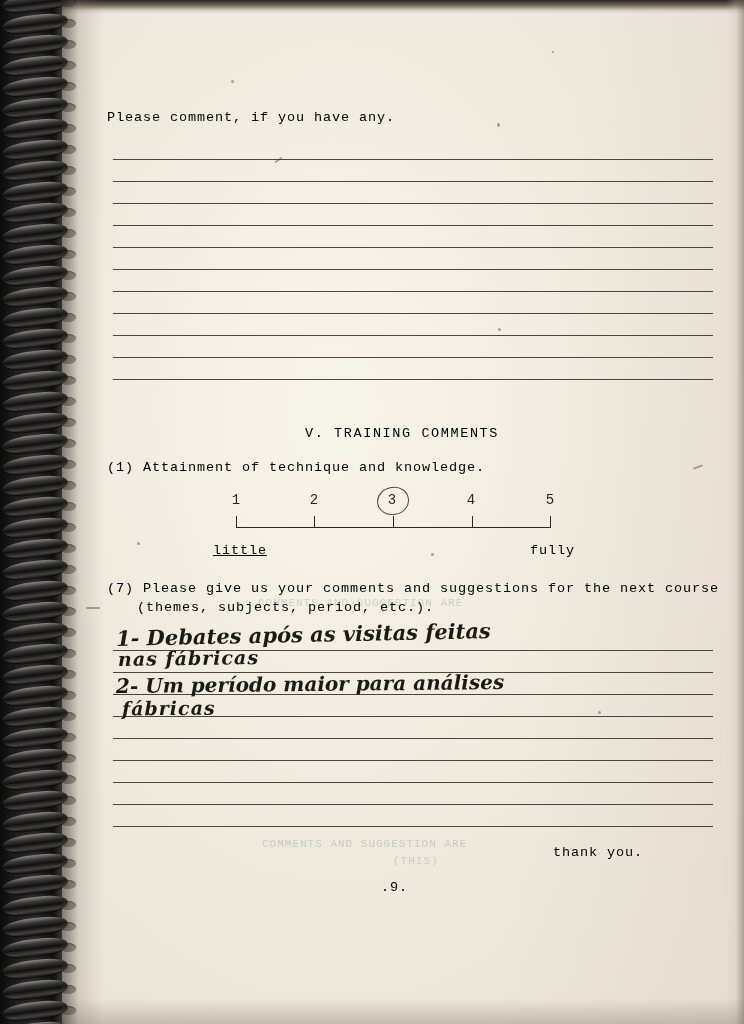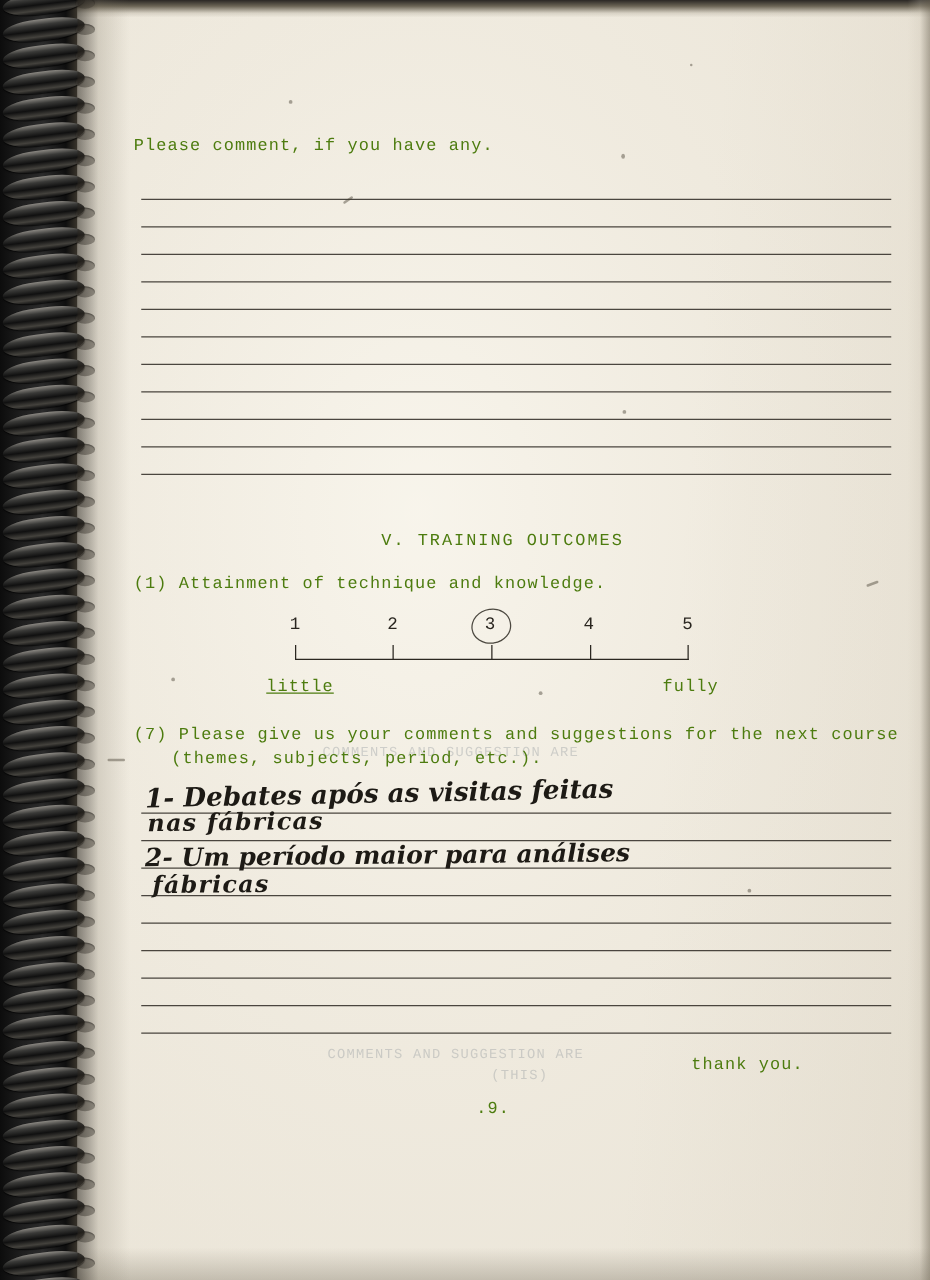--- a/index.html
+++ b/index.html
@@ -90,21 +90,21 @@
     left: 62px; top: 0;
     width: 42px; height: 1024px;
     background: linear-gradient(90deg, rgba(40,36,30,0.55) 0%, rgba(120,112,96,0.22) 40%, rgba(200,192,178,0) 100%);
     pointer-events: none;
   }
 
   
   .typed {
     position: absolute;
     font-family: "Liberation Mono", monospace;
-    color: #4d7c0f;
+    color: #000000;
     font-size: 13.5px;
     letter-spacing: 0.9px;
     white-space: pre;
     line-height: 1.15;
   }
 
   
   .rule {
     position: absolute;
     height: 0;
@@ -195,21 +195,21 @@
   <div class="rule" style="left:113px; top:203px; width:600px;"></div>
   <div class="rule" style="left:113px; top:225px; width:600px;"></div>
   <div class="rule" style="left:113px; top:247px; width:600px;"></div>
   <div class="rule" style="left:113px; top:269px; width:600px;"></div>
   <div class="rule" style="left:113px; top:291px; width:600px;"></div>
   <div class="rule" style="left:113px; top:313px; width:600px;"></div>
   <div class="rule" style="left:113px; top:335px; width:600px;"></div>
   <div class="rule" style="left:113px; top:357px; width:600px;"></div>
   <div class="rule" style="left:113px; top:379px; width:600px;"></div>
 
-  <div class="typed" style="left:305px; top:426px; letter-spacing:1.6px;">V. TRAINING OUTCOMES</div>
+  <div class="typed" style="left:305px; top:426px; letter-spacing:1.6px;">V. TRAINING COMMENTS</div>
 
   <div class="typed" style="left:107px; top:460px;">(1) Attainment of technique and knowledge.</div>
 
   <div>
     <div class="scale-num" style="left:226px;">1</div>
     <div class="scale-num" style="left:304px;">2</div>
     <div class="scale-num" style="left:382px;">3</div>
     <div class="scale-num" style="left:461px;">4</div>
     <div class="scale-num" style="left:540px;">5</div>
 

